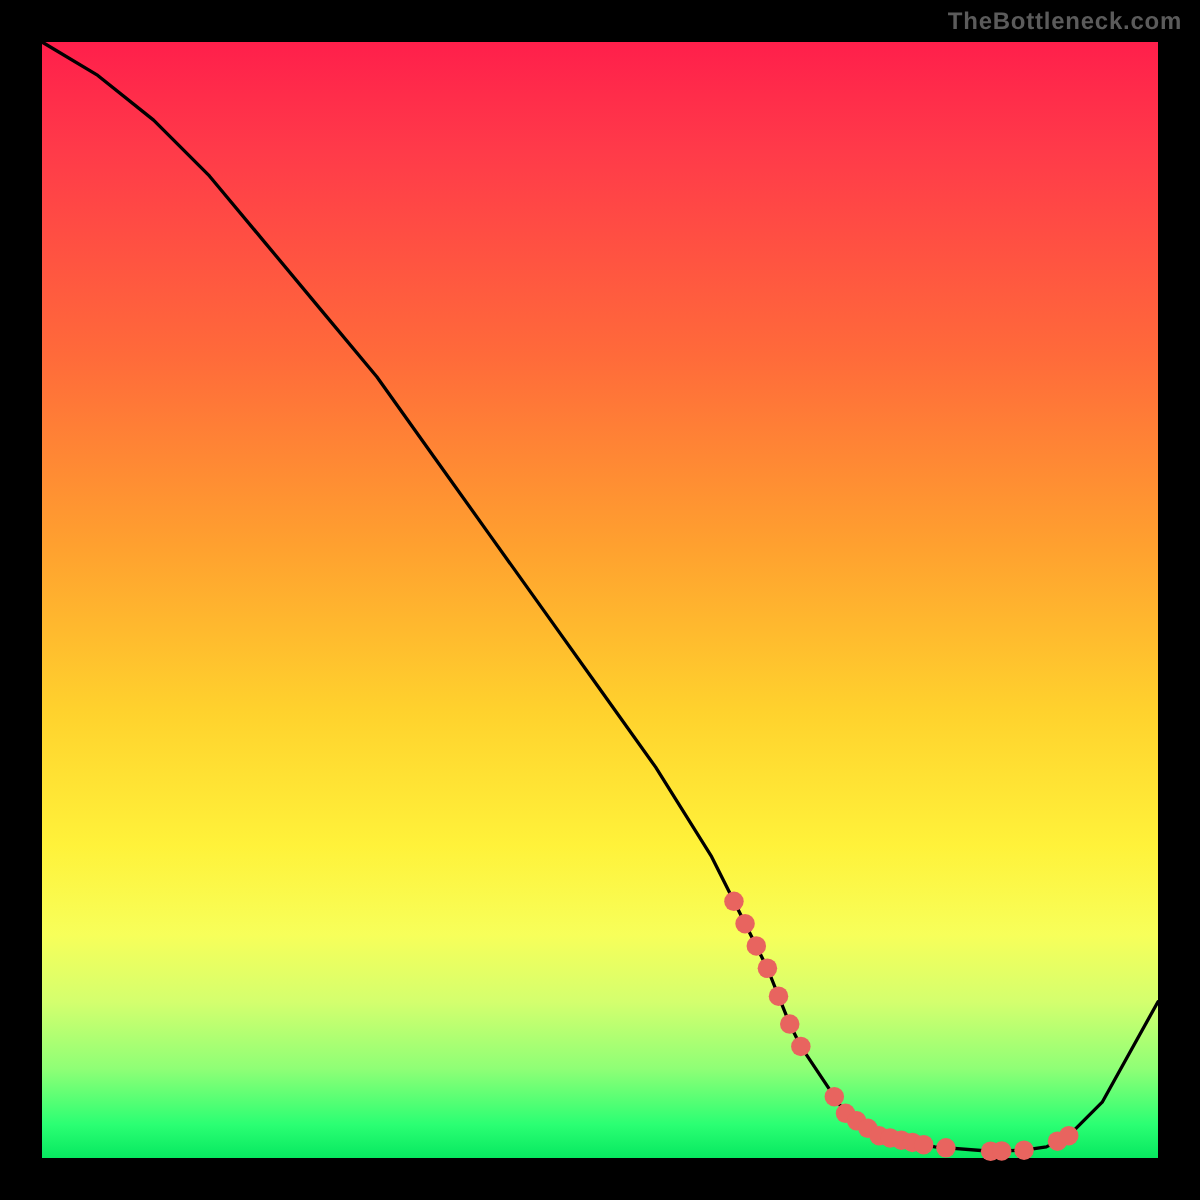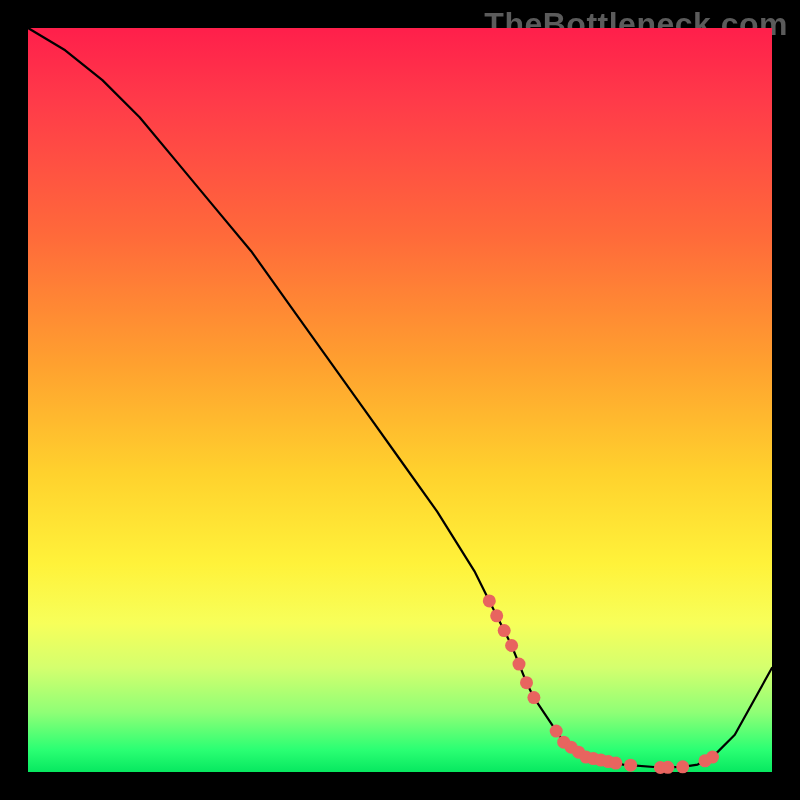--- a/index.html
+++ b/index.html
@@ -15,21 +15,21 @@
     position: relative;
     width: 800px;
     height: 800px;
     background: #000;
   }
   .watermark {
     position: absolute;
     top: 6px;
     right: 12px;
     color: #5b5b5b;
-    font-size: 32px;
+    font-size: 16px;
     font-weight: 600;
     letter-spacing: 0.5px;
     user-select: none;
   }
   .plot {
     position: absolute;
     left: 28px;
     top: 28px;
     width: 744px;
     height: 744px;

